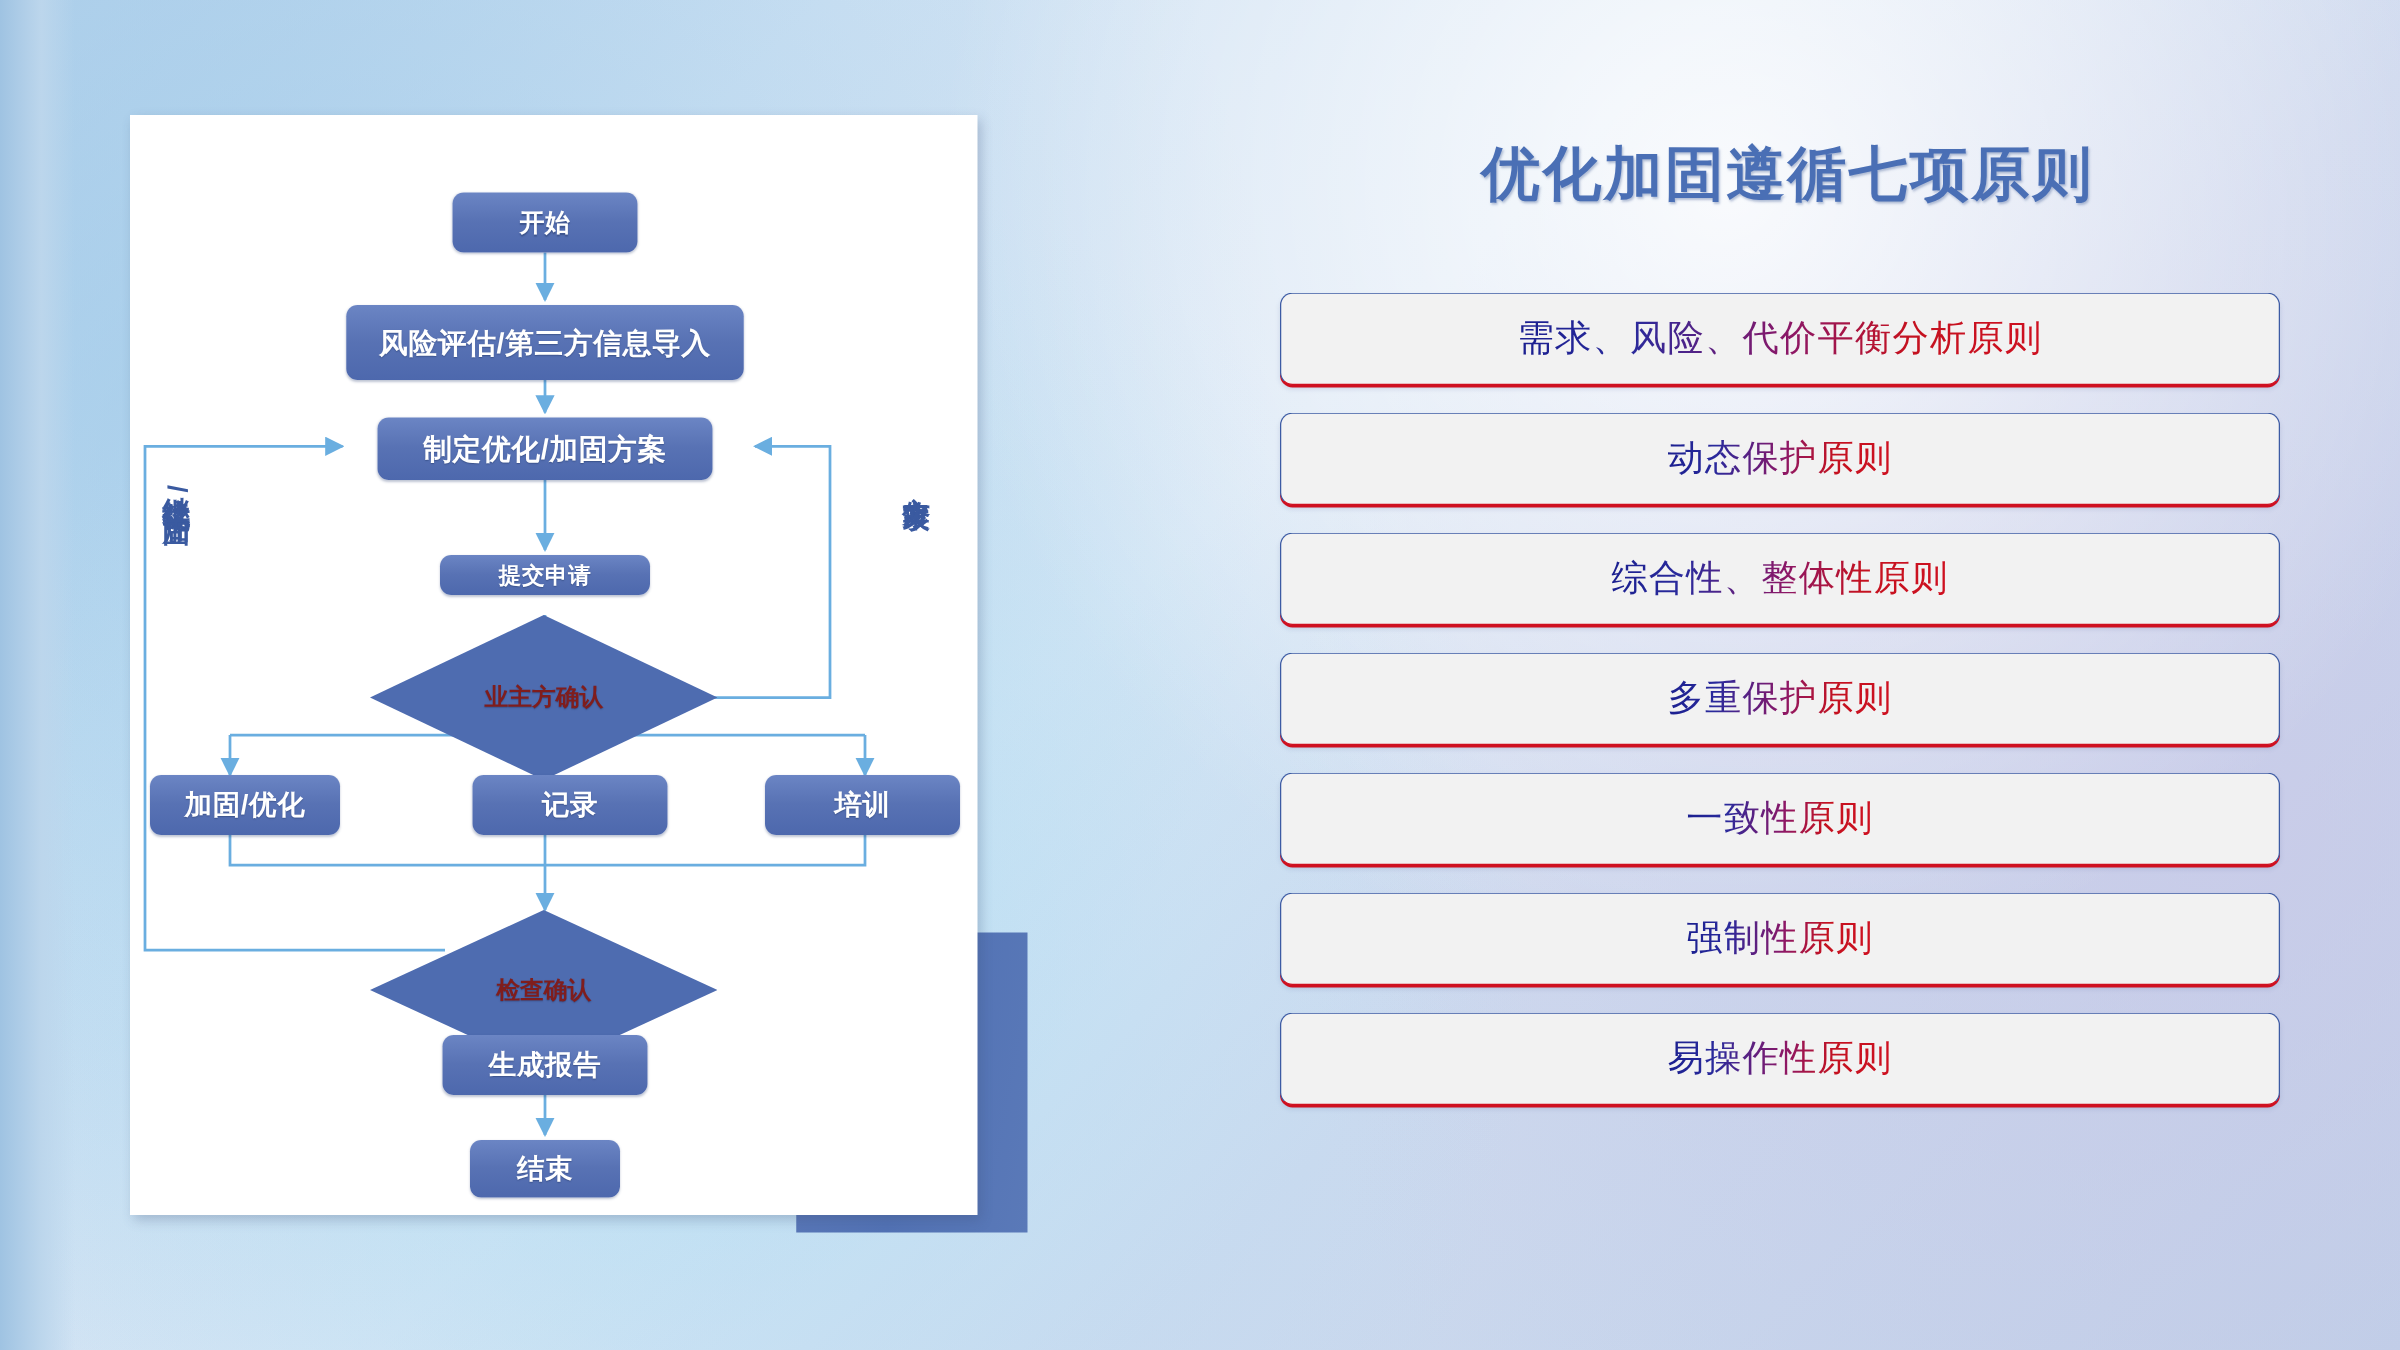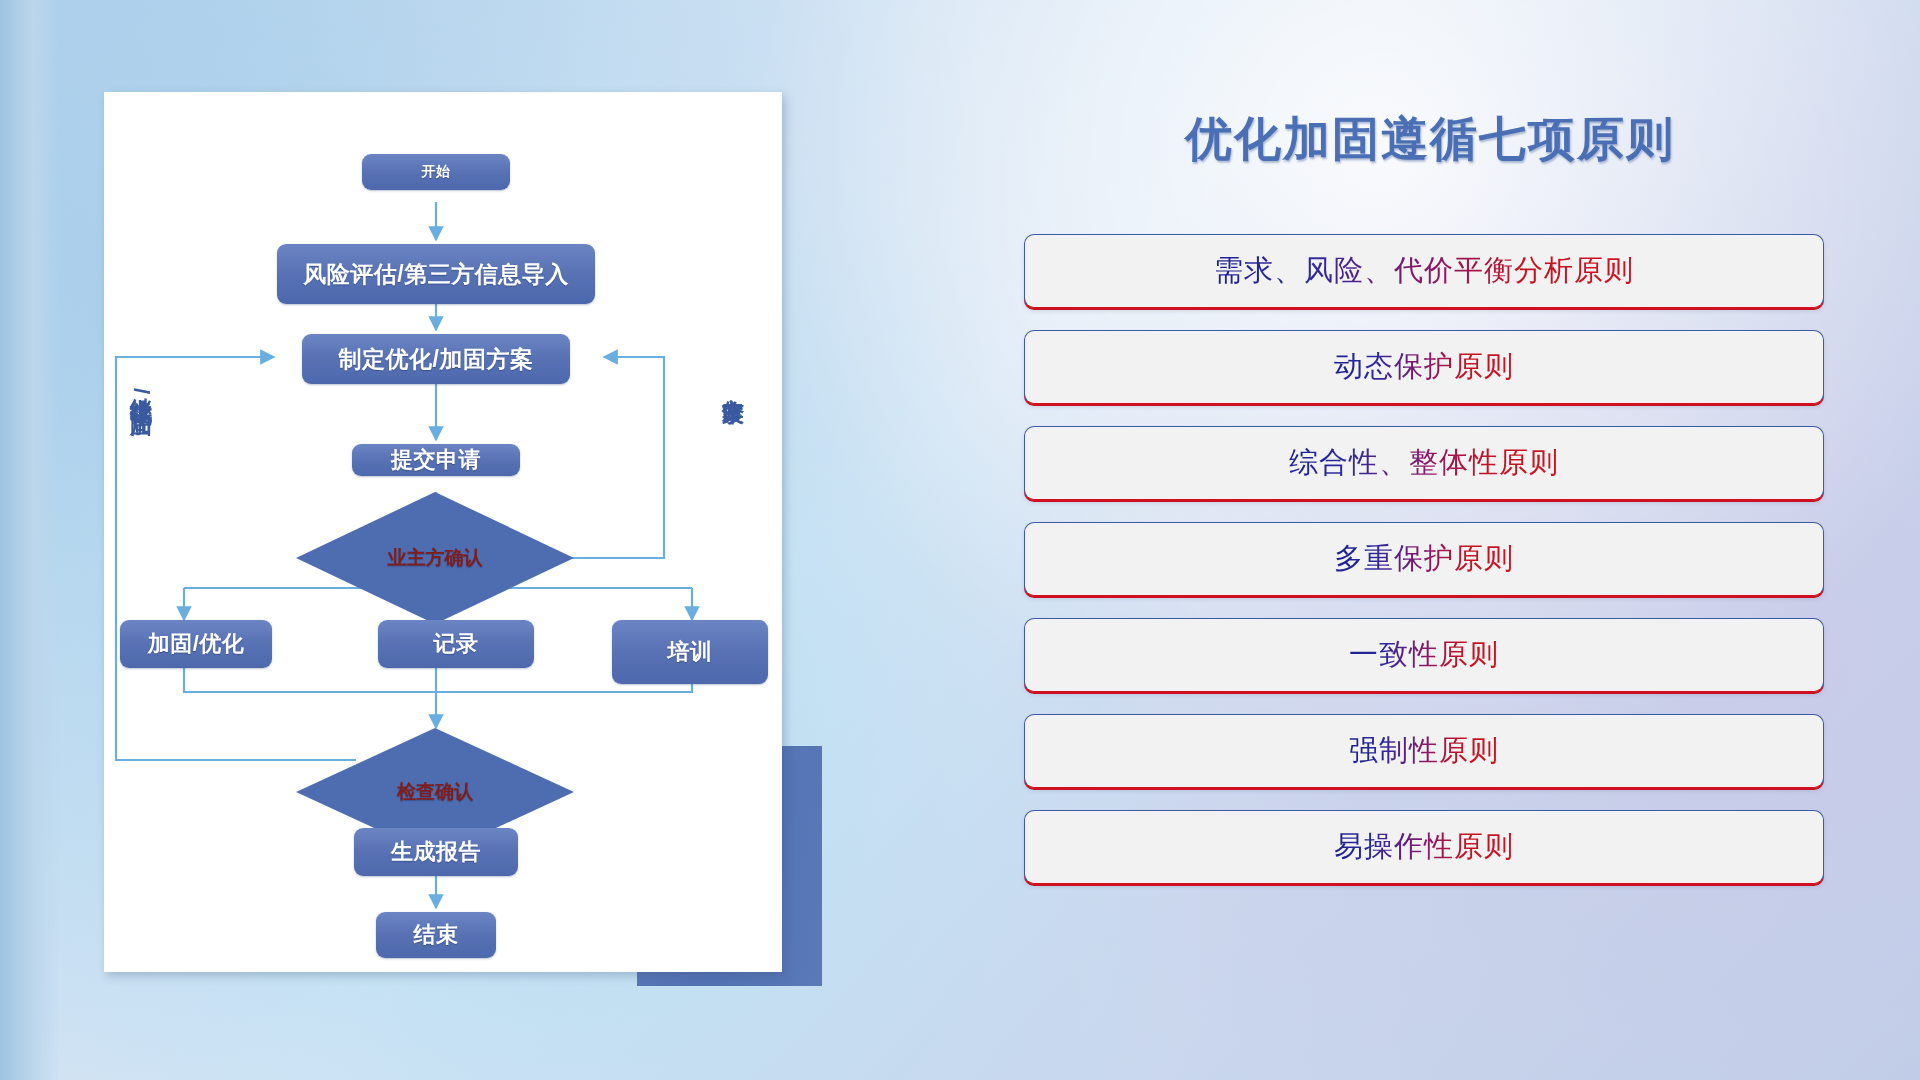--- a/index.html
+++ b/index.html
@@ -173,50 +173,50 @@
         <line x1="332" y1="700" x2="332" y2="732" marker-end="url(#arrH)"></line>
 
         <line x1="332" y1="784" x2="332" y2="816" marker-end="url(#arrH)"></line>
 
         <path d="M 252 668 L 12 668 L 12 265 L 170 265" marker-end="url(#arrH)"></path>
 
         <path d="M 412 466 L 560 466 L 560 265 L 500 265" marker-end="url(#arrH)"></path>
       </g>
     </svg>
 
-    <div class="node" style="left:258px; top:62px; width:148px; height:36px; font-size:14px;">
+    <div class="node" style="left:258px; top:62px; width:148px; height:48px; font-size:20px;">
       <span>开始</span>
     </div>
 
     <div class="node" style="left:173px; top:152px; width:318px; height:60px; font-size:23px;">
       <span>风险评估/第三方信息导入</span>
     </div>
 
     <div class="node" style="left:198px; top:242px; width:268px; height:50px; font-size:23px;">
       <span>制定优化/加固方案</span>
     </div>
 
-    <div class="node" style="left:248px; top:352px; width:168px; height:32px; font-size:22px;">
+    <div class="node" style="left:248px; top:352px; width:168px; height:32px; font-size:18px;">
       <span>提交申请</span>
     </div>
 
     <div class="diamond-wrap" style="left:192px; top:400px; width:278px; height:132px;">
       <div class="dshape"></div>
       <div class="dlabel" style="font-size:19px;">业主方确认</div>
     </div>
 
     <div class="node" style="left:16px; top:528px; width:152px; height:48px; font-size:22px;">
       <span>加固/优化</span>
     </div>
 
     <div class="node" style="left:254px; top:528px; width:156px; height:48px; font-size:22px;margin-left:20px;">
       <span>记录</span>
     </div>
 
-    <div class="node" style="left:508px; top:528px; width:156px; height:64px; font-size:22px;">
+    <div class="node" style="left:508px; top:528px; width:156px; height:48px; font-size:22px;">
       <span>培训</span>
     </div>
 
     <div class="diamond-wrap" style="left:192px; top:636px; width:278px; height:128px;">
       <div class="dshape"></div>
       <div class="dlabel" style="font-size:19px;">检查确认</div>
     </div>
 
     <div class="node" style="left:250px; top:736px; width:164px; height:48px; font-size:22px;">
       <span>生成报告</span>

